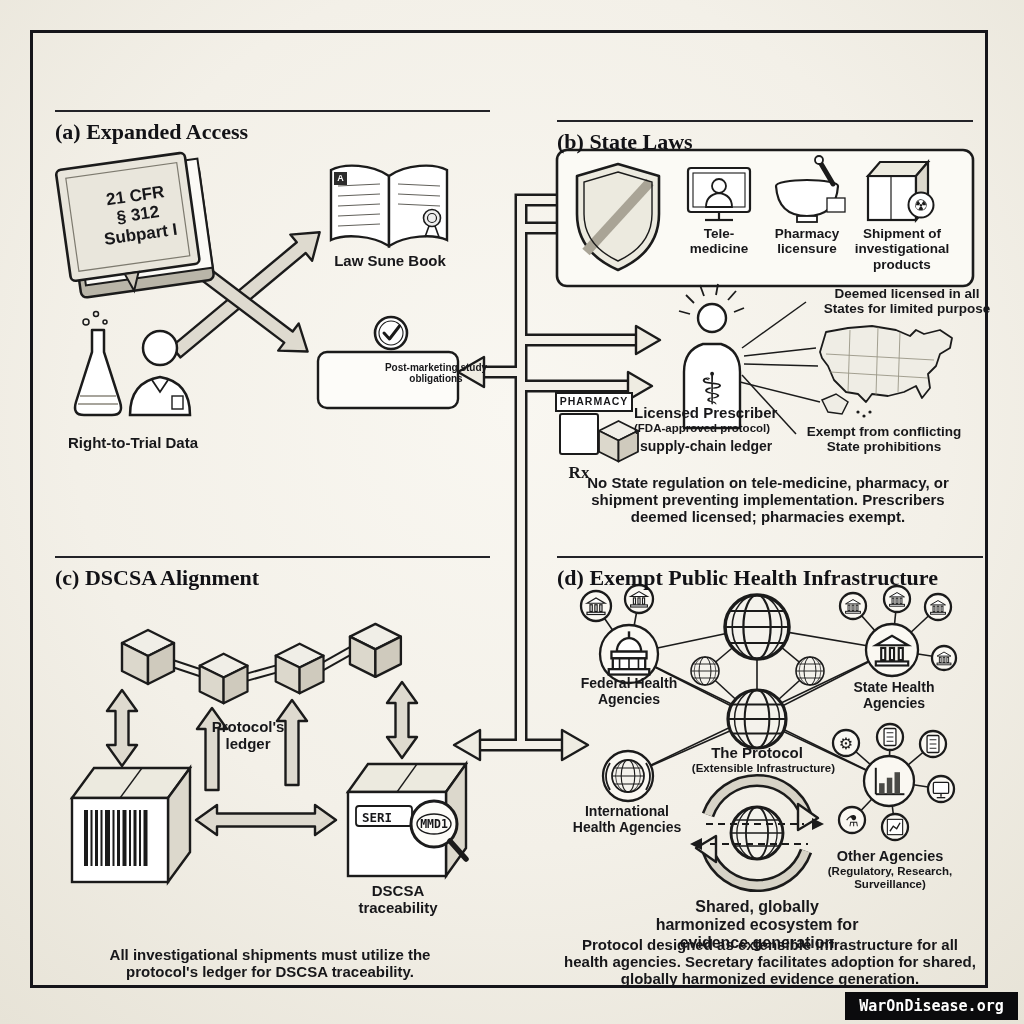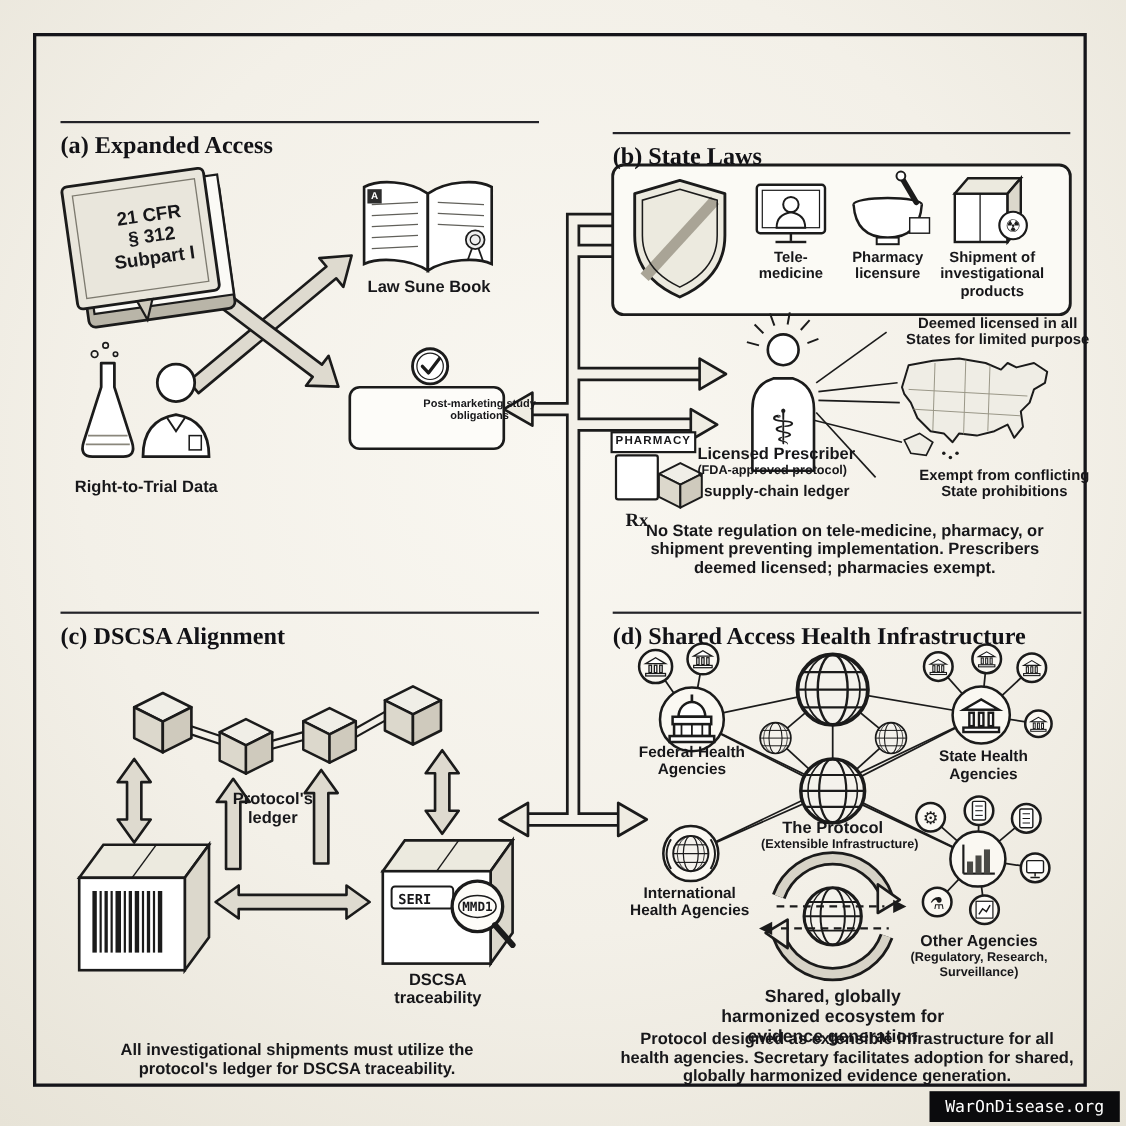--- a/index.html
+++ b/index.html
@@ -10,21 +10,21 @@
   .art{position:absolute;left:0;top:0;width:1024px;height:1024px;}
   .lbl{position:absolute;color:#17171a;font-weight:700;text-align:center;line-height:1.14;}
   .left{text-align:left;}
   .pre{white-space:pre-line;}
   .title{position:absolute;left:55px;top:42px;width:914px;text-align:center;
     font-family:"Liberation Serif",serif;font-weight:700;font-size:42px;letter-spacing:.5px;color:#121216;}
   .qhead{position:absolute;border-top:2.5px solid #232328;padding-top:7px;
     font-family:"Liberation Serif",serif;font-weight:700;font-size:22px;color:#121216;}
   .mono{font-family:"DejaVu Sans Mono",monospace;}
   .watermark{position:absolute;left:845px;top:992px;width:173px;height:28px;background:#0b0b0d;color:#fff;
-    display:flex;align-items:center;justify-content:center;font-size:15px;font-weight:400;}
+    display:flex;align-items:center;justify-content:center;font-size:15px;font-weight:700;}
   
   .chB{fill:none;stroke:#1b1b1b;stroke-width:13;}
   .chP{fill:none;stroke:#f3f0e8;stroke-width:8;}
   .ch2B{fill:none;stroke:#1b1b1b;stroke-width:9;}
   .ch2P{fill:none;stroke:#f3f0e8;stroke-width:5;}
   .head{fill:#efece2;stroke:#1b1b1b;stroke-width:2.4;stroke-linejoin:round;}
   .arr{fill:#dedacf;stroke:#1b1b1b;stroke-width:2.4;stroke-linejoin:round;}
   .ink{stroke:#1b1b1b;fill:none;}
   .net{stroke:#1b1b1b;stroke-width:1.6;}
   .node{fill:#faf8f2;stroke:#1b1b1b;stroke-width:2.3;}
@@ -395,40 +395,40 @@
         <polygon points="812,818 824,824 812,830" fill="#1b1b1b"></polygon>
         <polygon points="702,838 690,844 702,850" fill="#1b1b1b"></polygon>
       </g>
     </g>
   </svg>
 
 
   <div class="qhead" style="left:55px;top:110px;width:435px;">(a) Expanded Access</div>
   <div class="qhead" style="left:557px;top:120px;width:416px;">(b) State Laws</div>
   <div class="qhead" style="left:55px;top:556px;width:435px;">(c) DSCSA Alignment</div>
-  <div class="qhead" style="left:557px;top:556px;width:426px;">(d) Shared Access Health Infrastructure</div>
+  <div class="qhead" style="left:557px;top:556px;width:426px;">(d) Exempt Public Health Infrastructure</div>
 
   <div class="lbl pre" style="left:84px;top:186px;width:108px;font-size:17px;transform:rotate(-8deg);">21 CFR
 § 312
 Subpart I</div>
   <div class="lbl" style="left:334px;top:172px;width:13px;height:13px;background:#2c2c2c;color:#fff;font-size:9px;line-height:13px;">A</div>
   <div class="lbl" style="left:325px;top:252px;width:130px;font-size:15px;">Law Sune Book</div>
   <div class="lbl" style="left:58px;top:434px;width:150px;font-size:15px;">Right-to-Trial Data</div>
   <div class="lbl" style="left:322px;top:362px;width:132px;font-size:10px;margin-left:48px;">Post-marketing study obligations</div>
 
   <div class="lbl" style="left:684px;top:226px;width:70px;font-size:13.5px;">Tele-medicine</div>
   <div class="lbl" style="left:765px;top:226px;width:84px;font-size:13.5px;">Pharmacy licensure</div>
   <div class="lbl" style="left:850px;top:226px;width:104px;font-size:13.5px;">Shipment of investigational products</div>
   <div class="lbl" style="left:798px;top:286px;width:178px;font-size:13.5px;margin-left:20px;">Deemed licensed in all States for limited purpose</div>
   <div class="lbl" style="left:556px;top:396px;width:76px;font-size:10.5px;letter-spacing:1px;">PHARMACY</div>
   <div class="lbl" style="left:561px;top:421px;width:36px;font-size:17px;font-family:'Liberation Serif',serif;margin-top:42px;">Rx</div>
   <div class="lbl left" style="left:634px;top:404px;width:160px;font-size:15px;">Licensed Prescriber</div>
   <div class="lbl left" style="left:634px;top:422px;width:170px;font-size:11.5px;">(FDA-approved protocol)</div>
   <div class="lbl left" style="left:640px;top:439px;width:150px;font-size:14px;">supply-chain ledger</div>
-  <div class="lbl" style="left:827px;top:424px;width:172px;font-size:13.5px;">Exempt from conflicting State prohibitions</div>
+  <div class="lbl" style="left:798px;top:424px;width:172px;font-size:13.5px;">Exempt from conflicting State prohibitions</div>
   <div class="lbl" style="left:562px;top:474px;width:412px;font-size:15px;">No State regulation on tele-medicine, pharmacy, or shipment preventing implementation. Prescribers deemed licensed; pharmacies exempt.</div>
 
   <div class="lbl" style="left:204px;top:718px;width:88px;font-size:15px;">Protocol's ledger</div>
   <div class="lbl mono left" style="left:362px;top:811px;width:48px;font-size:12.5px;">SERI</div>
   <div class="lbl mono" style="left:412px;top:818px;width:44px;font-size:11.5px;">MMD1</div>
   <div class="lbl" style="left:342px;top:882px;width:112px;font-size:15px;">DSCSA traceability</div>
   <div class="lbl" style="left:88px;top:946px;width:364px;font-size:15px;">All investigational shipments must utilize the protocol's ledger for DSCSA traceability.</div>
 
   <div class="lbl" style="left:570px;top:676px;width:118px;font-size:14px;">Federal Health Agencies</div>
   <div class="lbl" style="left:838px;top:680px;width:112px;font-size:14px;">State Health Agencies</div>

